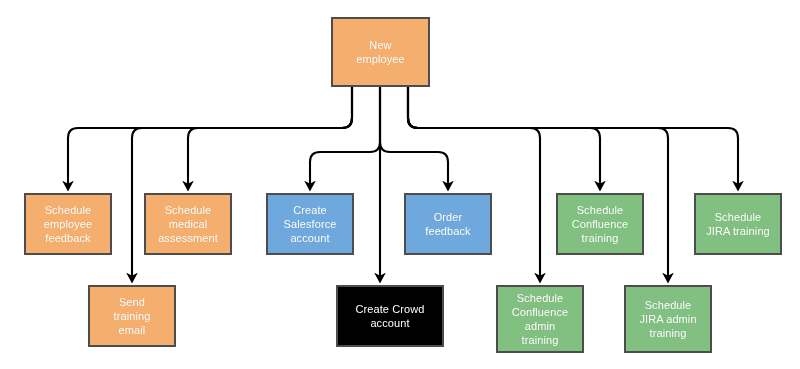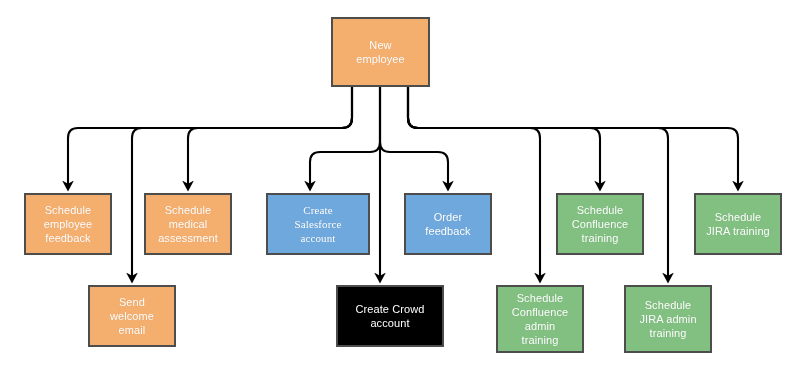--- a/index.html
+++ b/index.html
@@ -78,41 +78,41 @@
       <div class="node" style="left: 24px; top: 193px; width: 88px; height: 62px; background: rgb(244, 174, 110); border-color: rgb(77, 77, 77); color: rgb(255, 255, 255);">
         <span class="node-label">Schedule
 employee
 feedback</span>
       </div>
       <div class="node" style="left: 144px; top: 193px; width: 88px; height: 62px; background: rgb(244, 174, 110); border-color: rgb(77, 77, 77); color: rgb(255, 255, 255);">
         <span class="node-label">Schedule
 medical
 assessment</span>
       </div>
-      <div class="node" style="left: 266px; top: 193px; width: 104px; height: 62px; background: rgb(111, 168, 220); border-color: rgb(77, 77, 77); color: rgb(255, 255, 255); font-family: Liberation Serif, serif;">
+      <div class="node" style="left: 266px; top: 193px; width: 88px; height: 62px; background: rgb(111, 168, 220); border-color: rgb(77, 77, 77); color: rgb(255, 255, 255);">
         <span class="node-label">Create
 Salesforce
 account</span>
       </div>
       <div class="node" style="left: 404px; top: 193px; width: 88px; height: 62px; background: rgb(111, 168, 220); border-color: rgb(77, 77, 77); color: rgb(255, 255, 255);">
         <span class="node-label">Order
 feedback</span>
       </div>
       <div class="node" style="left: 556px; top: 193px; width: 88px; height: 62px; background: rgb(130, 192, 130); border-color: rgb(77, 77, 77); color: rgb(255, 255, 255);">
         <span class="node-label">Schedule
 Confluence
 training</span>
       </div>
       <div class="node" style="left: 694px; top: 193px; width: 88px; height: 62px; background: rgb(130, 192, 130); border-color: rgb(77, 77, 77); color: rgb(255, 255, 255);">
         <span class="node-label">Schedule
 JIRA training</span>
       </div>
       <div class="node" style="left: 88px; top: 285px; width: 88px; height: 62px; background: rgb(244, 174, 110); border-color: rgb(77, 77, 77); color: rgb(255, 255, 255);">
         <span class="node-label">Send
-welcome
+training
 email</span>
       </div>
       <div class="node" style="left: 336px; top: 285px; width: 108px; height: 62px; background: #000000; border-color: rgb(77, 77, 77); color: rgb(255, 255, 255);">
         <span class="node-label">Create Crowd
 account</span>
       </div>
       <div class="node" style="left: 496px; top: 285px; width: 88px; height: 68px; background: rgb(130, 192, 130); border-color: rgb(77, 77, 77); color: rgb(255, 255, 255);">
         <span class="node-label">Schedule
 Confluence
 admin

